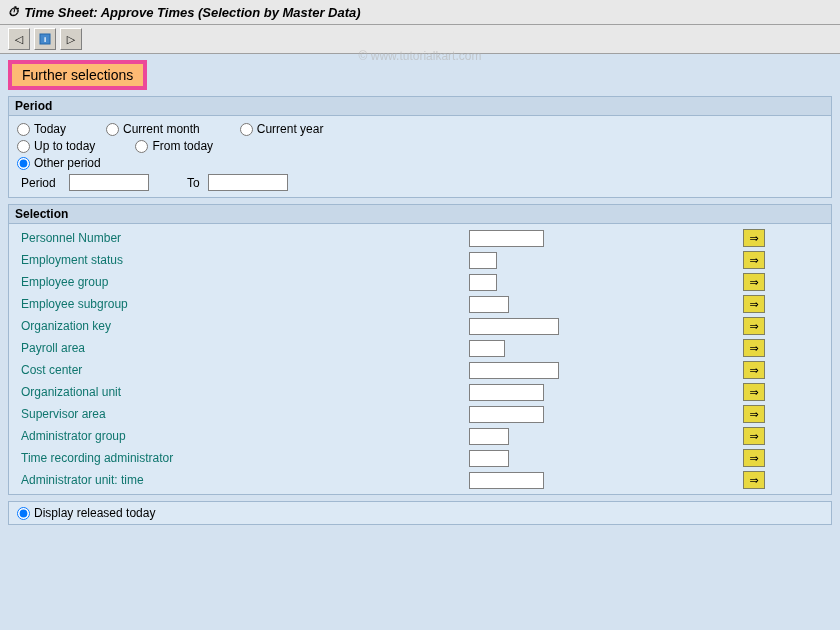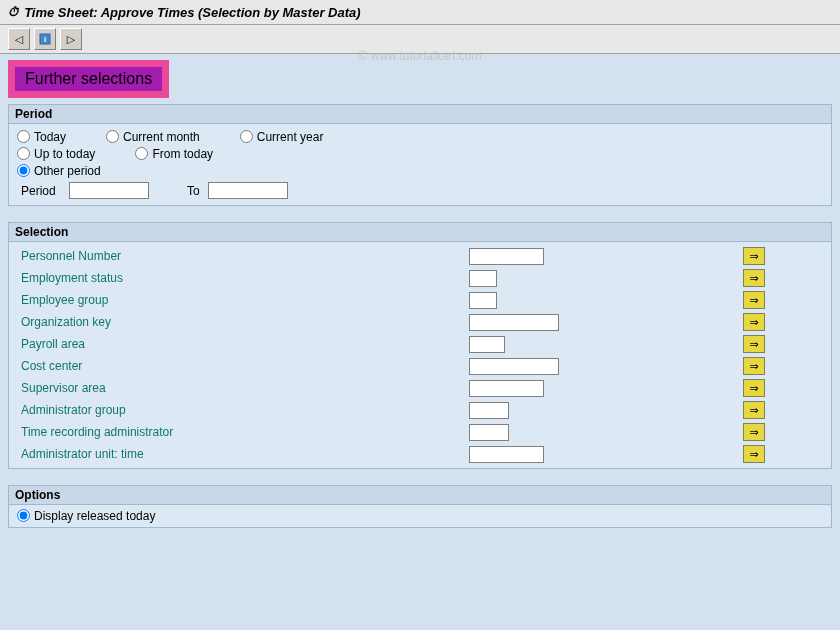--- a/index.html
+++ b/index.html
@@ -52,52 +52,52 @@
       color: rgba(180,180,180,0.6);
       font-size: 12px;
       pointer-events: none;
       white-space: nowrap;
     }
     .main-content {
       padding: 6px 8px;
       position: relative;
     }
     .further-sel-btn {
-      background: #a21caf;
-      border: 7px solid #ec4899;
+      background: #fdba74;
+      border: 4px solid #ec4899;
       padding: 3px 10px;
-      font-size: 16px;
+      font-size: 14px;
       cursor: pointer;
       margin-bottom: 6px;
     }
     .section {
       background: #dce9f5;
       border: 1px solid #a0b8d0;
-      margin-bottom: 16px;
+      margin-bottom: 6px;
     }
     .section-header {
       background: #c8d8e8;
       border-bottom: 1px solid #a0b8d0;
       padding: 2px 6px;
       font-weight: bold;
       font-size: 12px;
       color: #000;
     }
     .section-body {
       padding: 6px 8px;
     }
     .period-row {
       display: flex;
       align-items: center;
       gap: 40px;
       margin-bottom: 3px;
     }
     .radio-item {
       display: flex;
-      align-items: flex-start;
+      align-items: flex-end;
       gap: 4px;
       cursor: pointer;
     }
     .radio-item input[type="radio"] {
       margin: 0;
       cursor: pointer;
     }
     .period-input-row {
       display: flex;
       align-items: center;
@@ -265,36 +265,50 @@
               </td>
             </tr>
             <tr>
               <td class="field-label">Employee group</td>
               <td><input type="text" class="field-input w-emp-group" style=""></td>
               <td>
                 <button class="arrow-btn">⇒</button>
               </td>
             </tr>
             <tr>
+              <td class="field-label">Employee subgroup</td>
+              <td><input type="text" class="field-input w-emp-subgroup" style=""></td>
+              <td>
+                <button class="arrow-btn">⇒</button>
+              </td>
+            </tr>
+            <tr>
               <td class="field-label">Organization key</td>
               <td><input type="text" class="field-input w-org-key" style=""></td>
               <td>
                 <button class="arrow-btn">⇒</button>
               </td>
             </tr>
             <tr>
               <td class="field-label">Payroll area</td>
               <td><input type="text" class="field-input w-payroll" style=""></td>
               <td>
                 <button class="arrow-btn">⇒</button>
               </td>
             </tr>
             <tr>
               <td class="field-label">Cost center</td>
               <td><input type="text" class="field-input w-cost" style=""></td>
+              <td>
+                <button class="arrow-btn">⇒</button>
+              </td>
+            </tr>
+            <tr>
+              <td class="field-label">Organizational unit</td>
+              <td><input type="text" class="field-input w-org-unit" style=""></td>
               <td>
                 <button class="arrow-btn">⇒</button>
               </td>
             </tr>
             <tr>
               <td class="field-label">Supervisor area</td>
               <td><input type="text" class="field-input w-supervisor" style=""></td>
               <td>
                 <button class="arrow-btn">⇒</button>
               </td>
@@ -320,21 +334,20 @@
                 <button class="arrow-btn">⇒</button>
               </td>
             </tr>
           </tbody>
       </table>
     </div>
   </div>
 
   
   <div class="options-section">
-    <div class="section-header">Options</div>
     <div class="display-row">
       <label class="radio-item">
         <input type="radio" name="display_option" value="display_released" checked="" style="">
         <span>Display released today</span>
       </label>
     </div>
   </div>
 
 </div>
 

